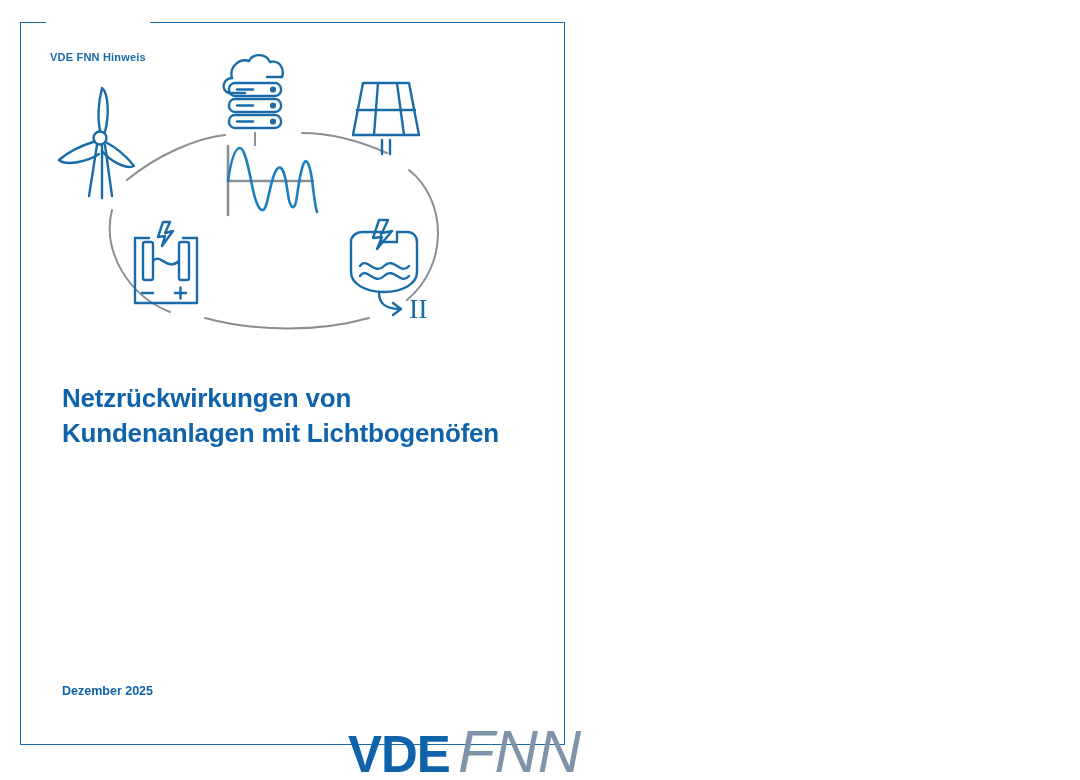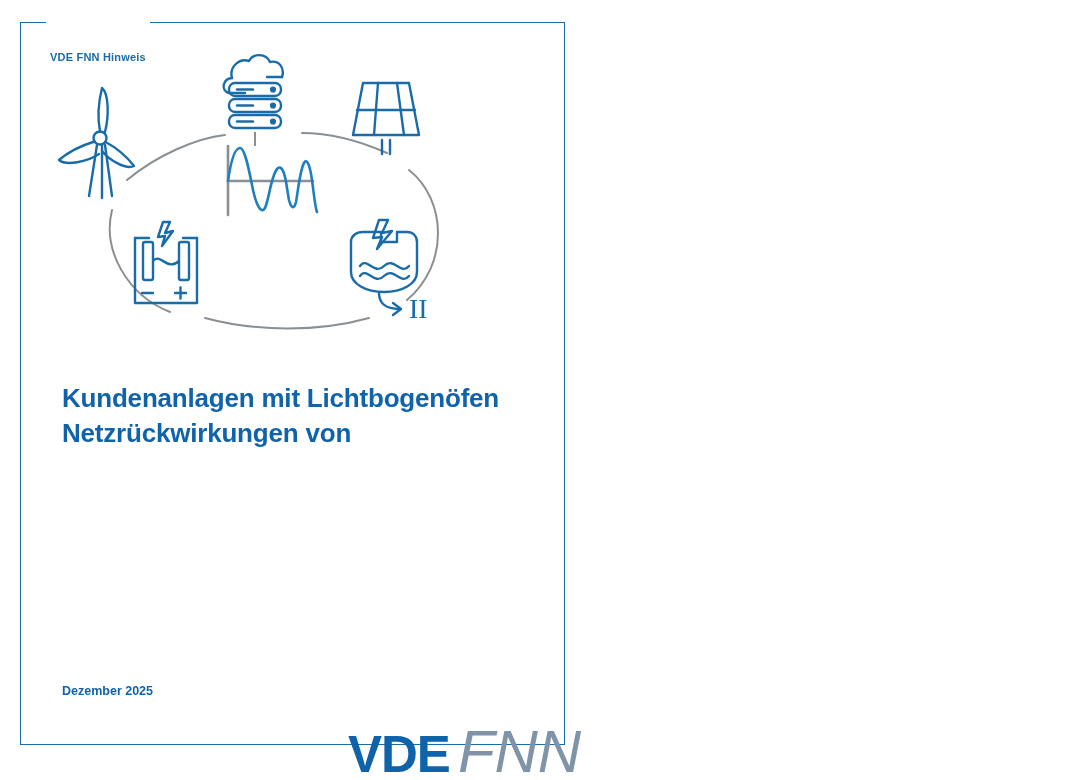--- a/index.html
+++ b/index.html
@@ -189,22 +189,22 @@
           <path d="M322,243 C322,254 330,259 342,259"></path>
           <path d="M336,253 L344,259 L336,265"></path>
         </g>
         <g fill="#1a6ca8">
           <text x="352" y="268" font-family="Liberation Serif, serif" font-size="28" fill="#1a6ca8">II</text>
         </g>
       </svg>
     </div>
 
     <div class="cover-title">
+      <div>Netzrückwirkungen von</div>
       <div>Kundenanlagen mit Lichtbogenöfen</div>
-      <div>Netzrückwirkungen von</div>
     </div>
 
     <div class="cover-date">Dezember 2025</div>
 
     <div class="vde-logo">
       <span class="vde">VDE</span>
       <span class="fnn">FNN</span>
     </div>
   </div>
 

